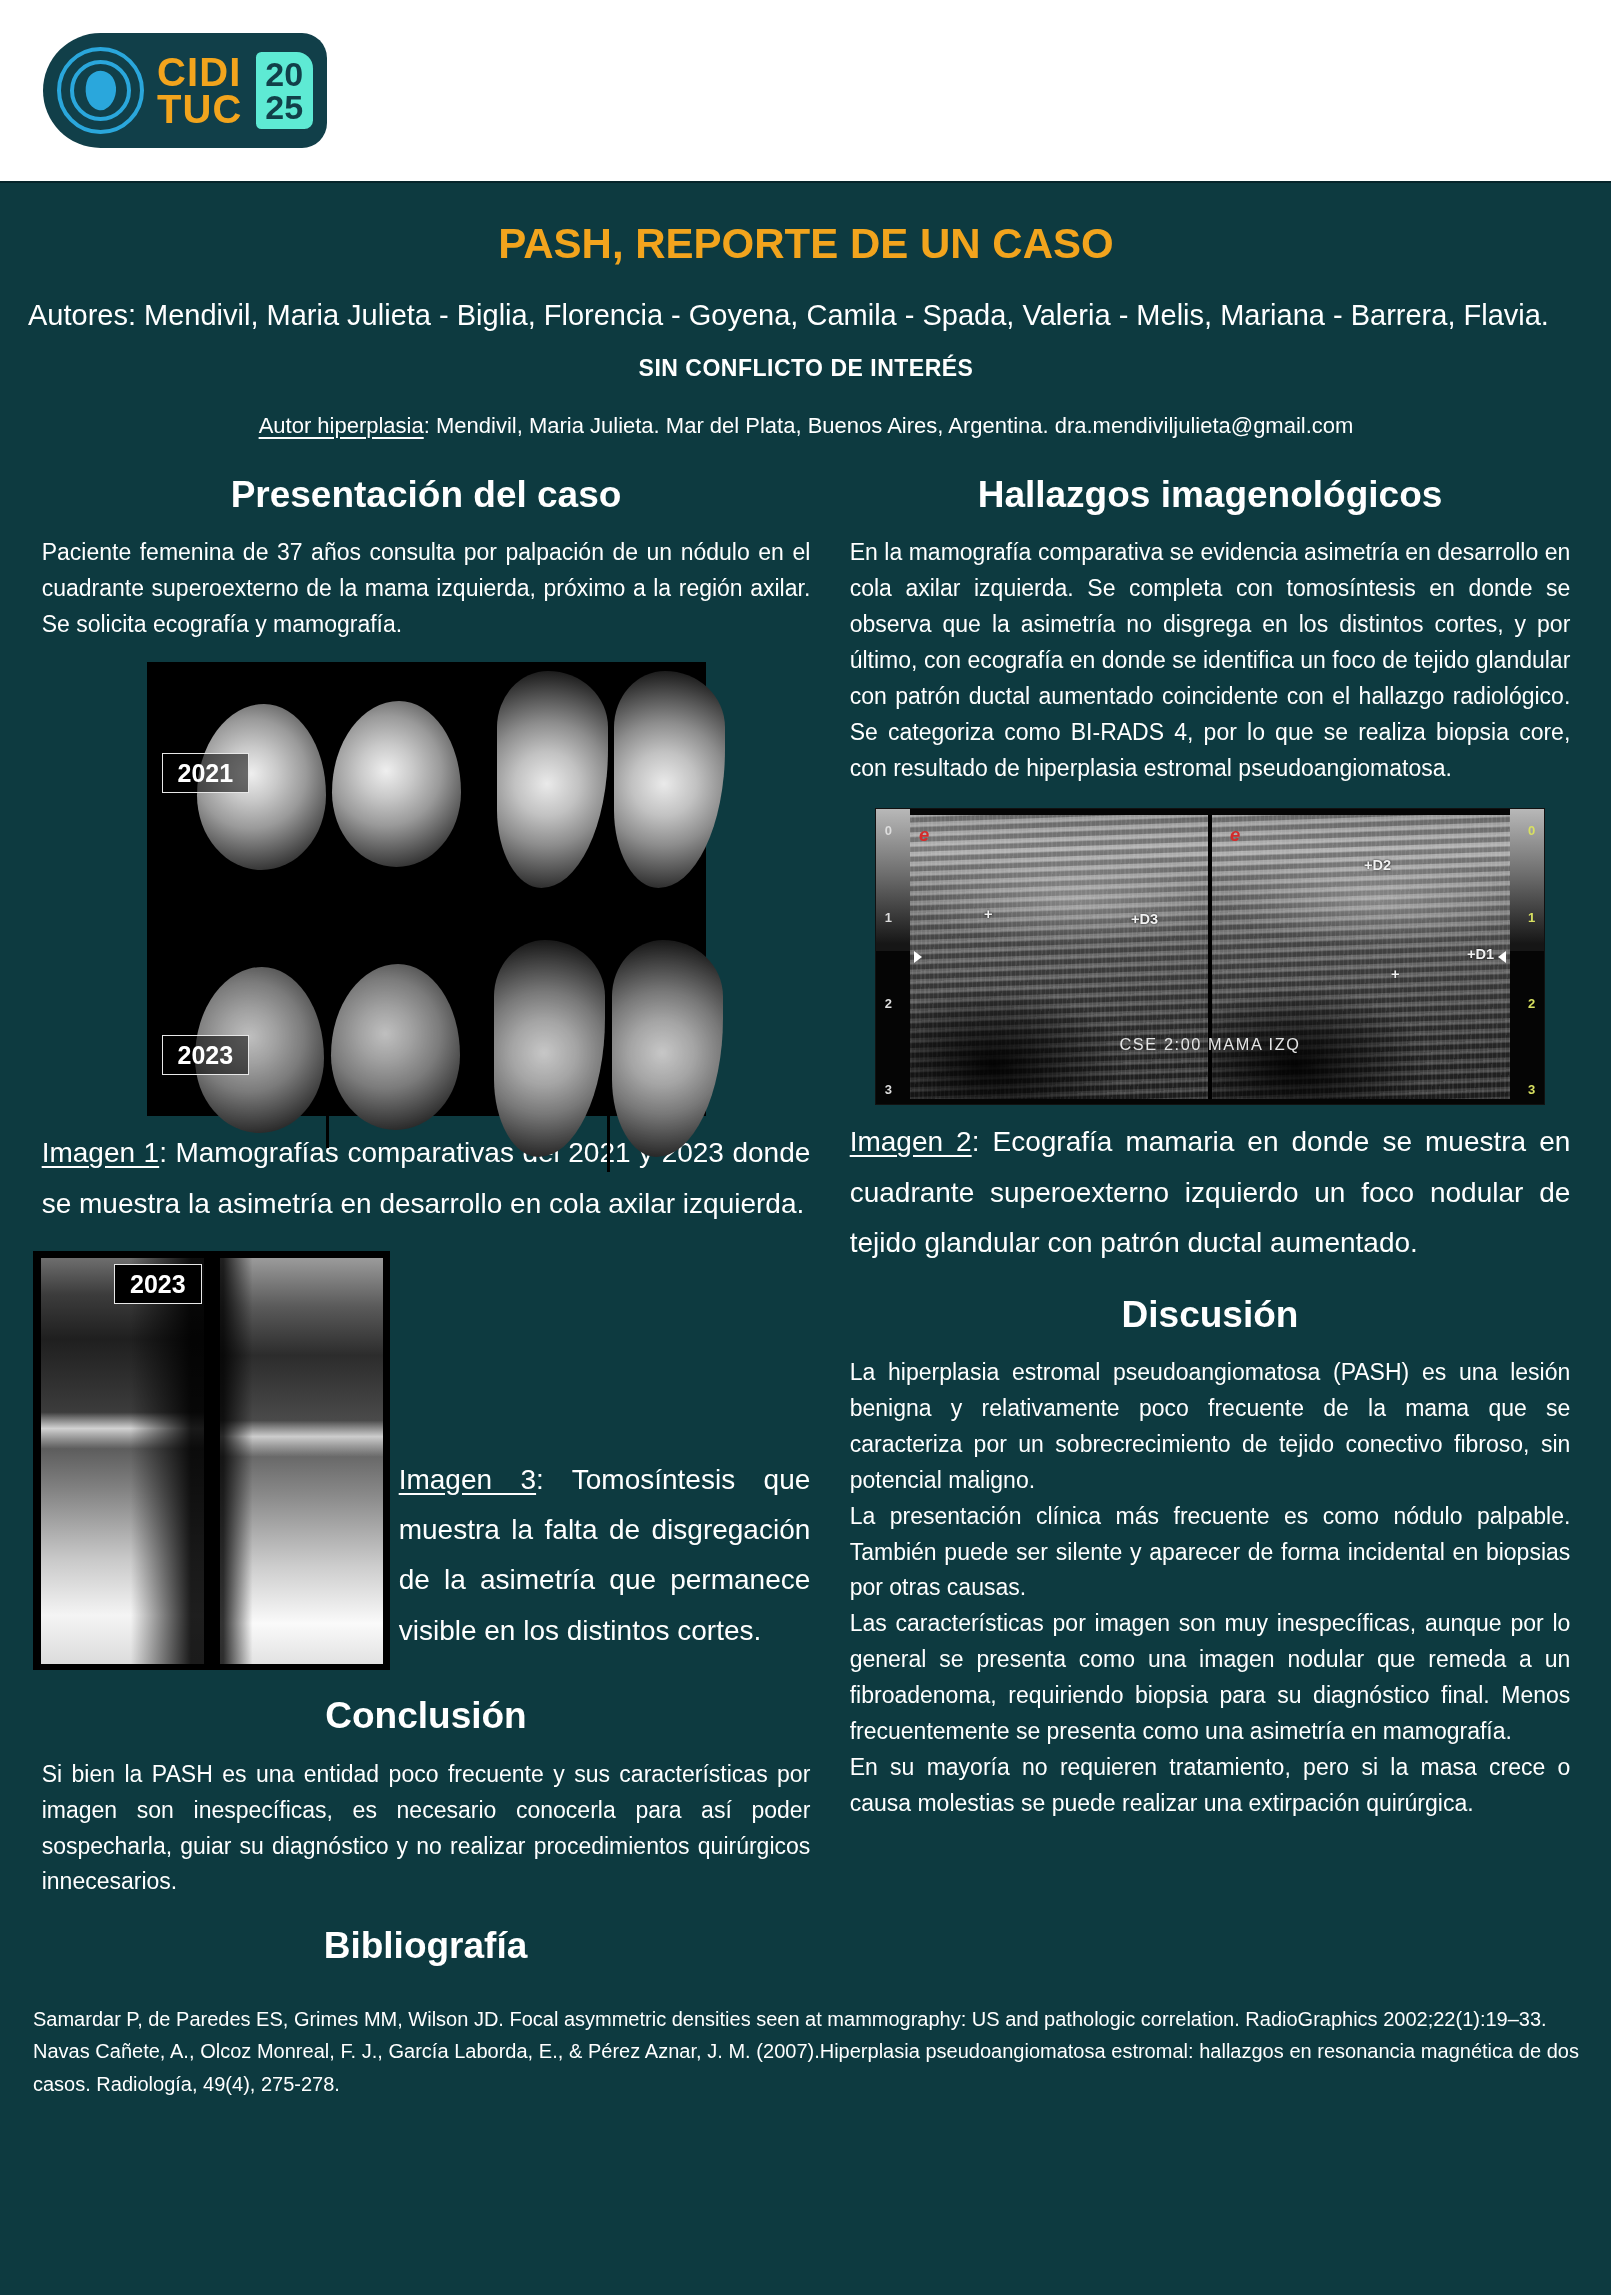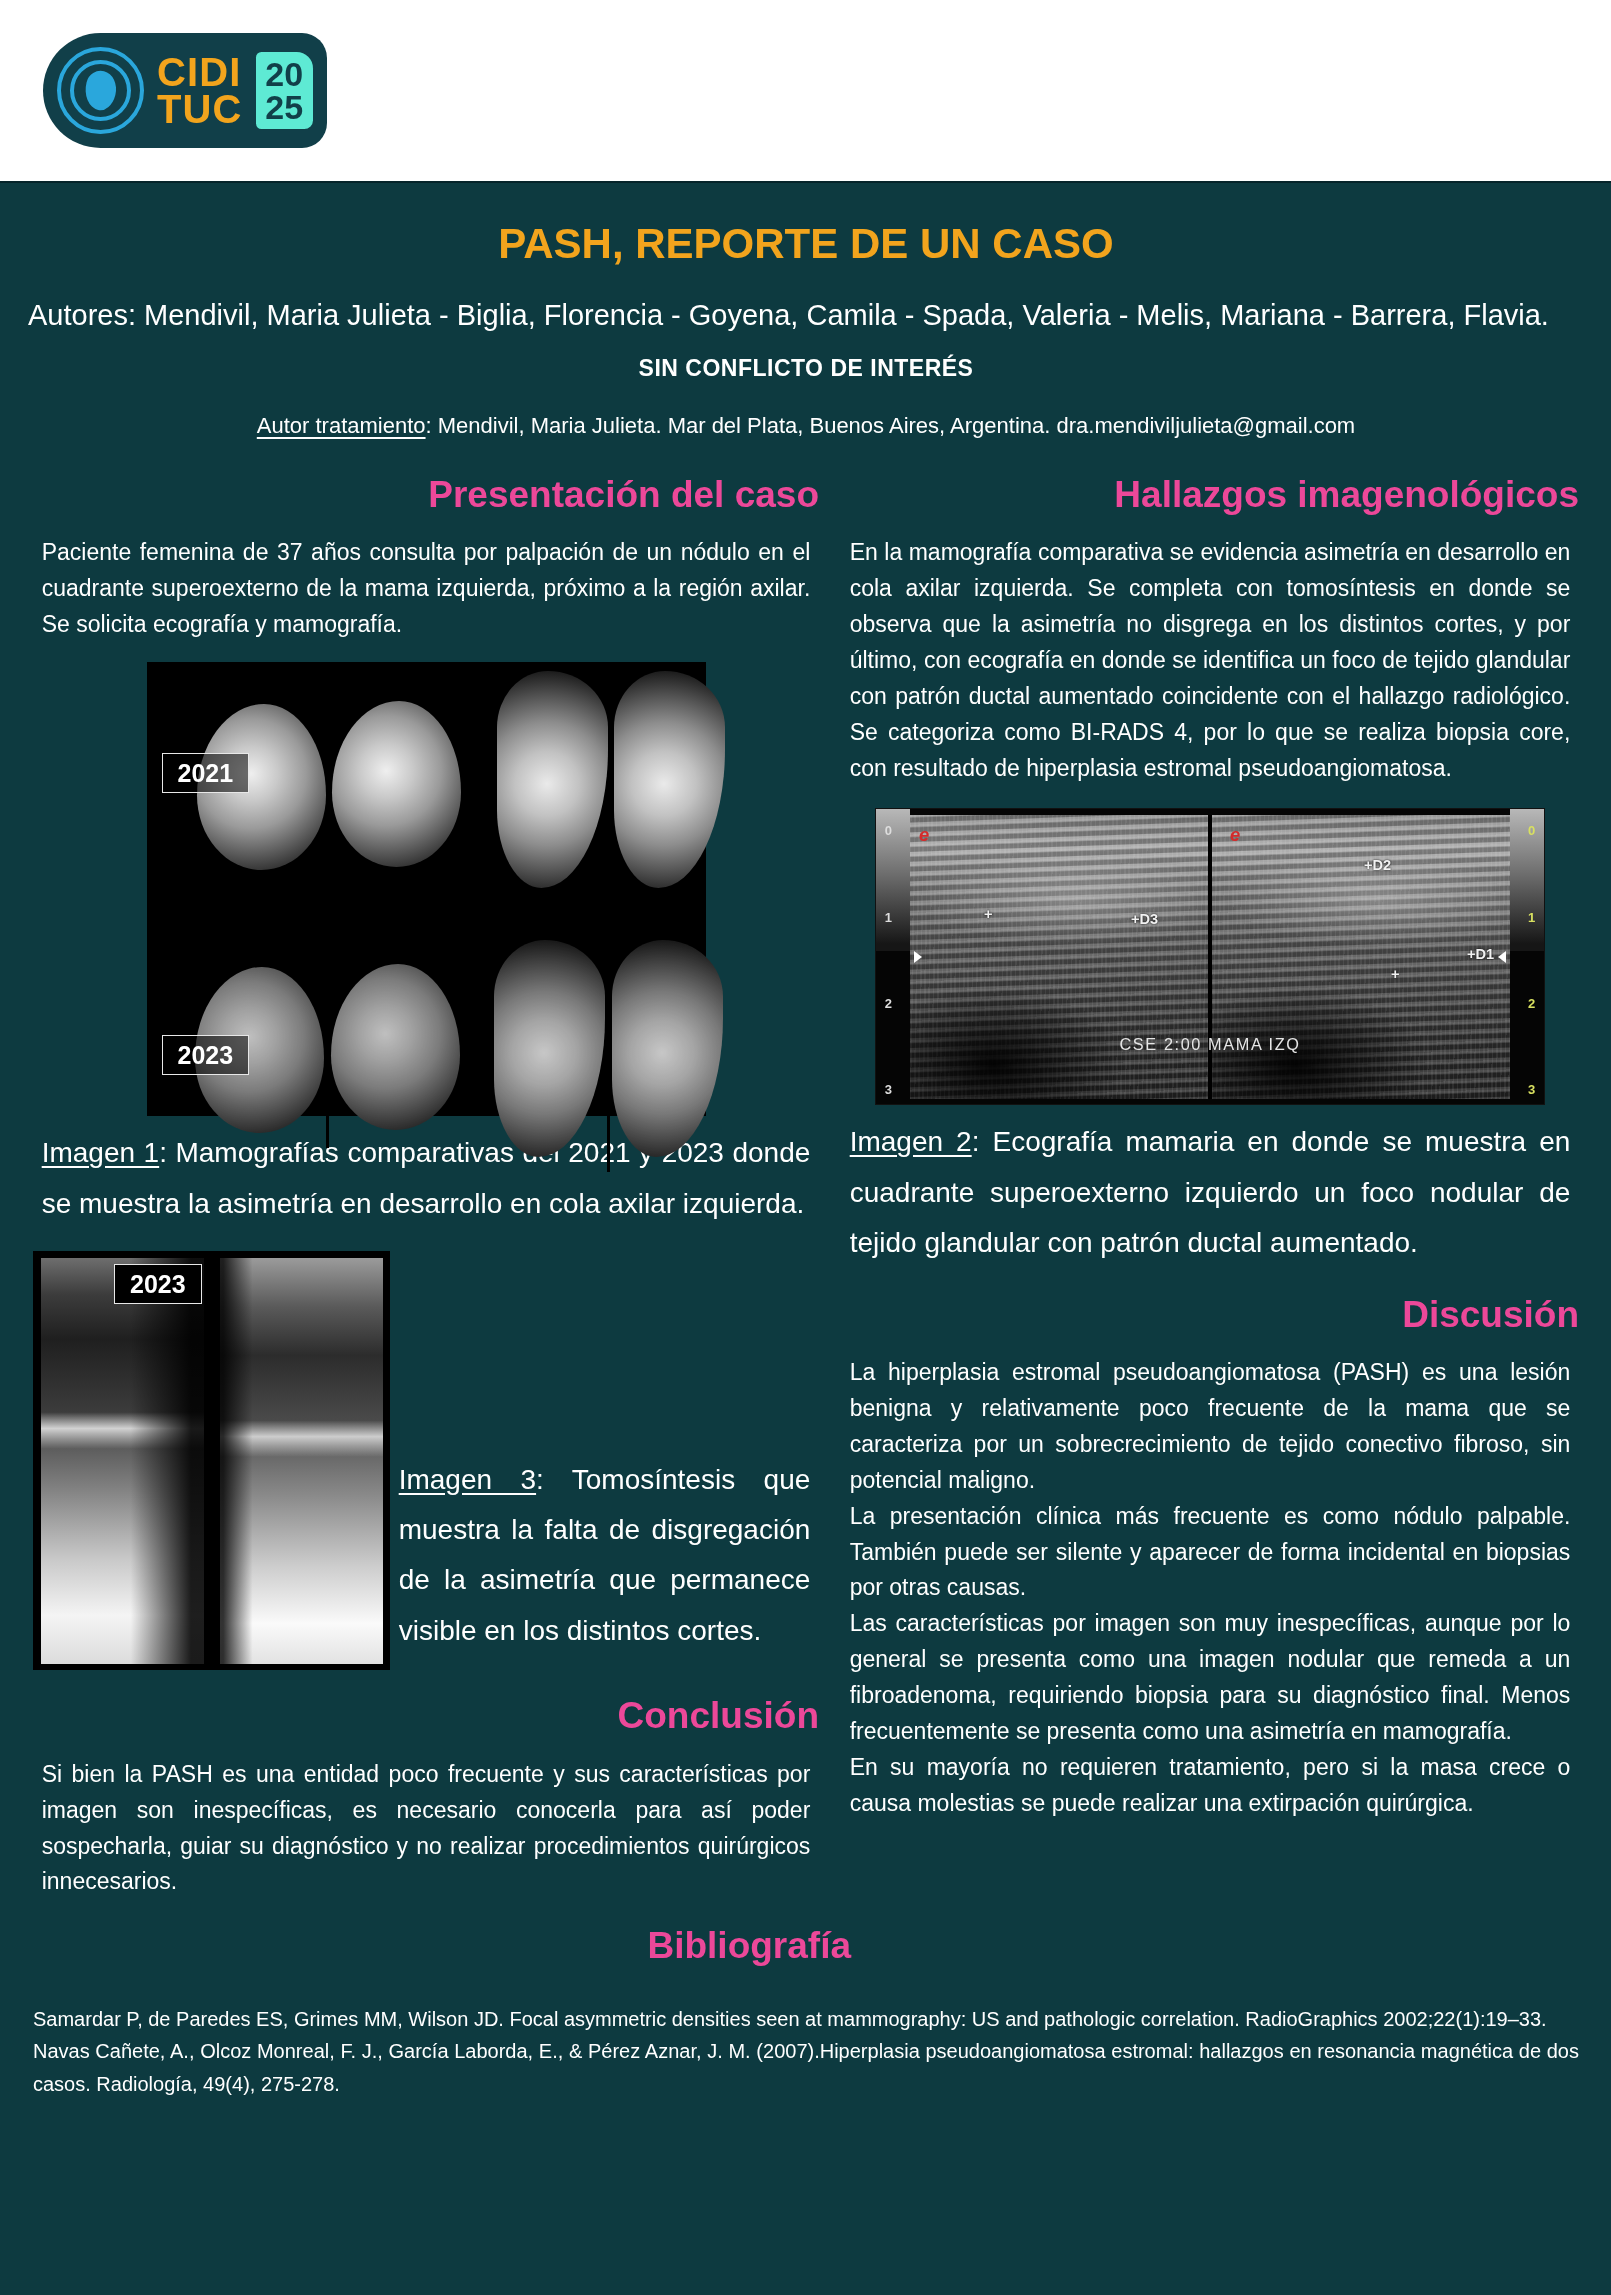--- a/index.html
+++ b/index.html
@@ -32,21 +32,21 @@
   .title { margin-top:28px; text-align:center; color:#f2a41d; font-weight:bold; font-size:42px; line-height:1.55; }
   .authors { margin:14px auto 0; width:1556px; text-align:left; color:#ffffff; font-size:29px; line-height:1.75; }
   .conflict { margin-top:14px; text-align:center; color:#ffffff; font-weight:bold; font-size:23px; letter-spacing:0.5px; }
   .responsible { margin-top:31px; text-align:center; color:#ffffff; font-size:22px; }
   .u { text-decoration:underline; text-underline-offset:4.3px; }
 
   
   .cols { display:flex; gap:22px; padding:0 33px; margin-top:35px; align-items:flex-start; }
   .col-left { width:786px; }
   .col-right { flex:1; }
-  h2.sec { text-align:right; color:#ec4899; font-weight:bold; font-size:37px; margin-bottom:19.5px; }
+  h2.sec { text-align:center; color:#ffffff; font-weight:bold; font-size:37px; margin-bottom:19.5px; }
   p.body { color:#ffffff; font-size:23px; line-height:1.56; text-align:justify; padding:0 8.7px; }
   p.caption { color:#ffffff; font-size:28px; line-height:1.8; text-align:justify; padding:0 8.7px; margin-top:12px; }
 
   
   .fig1 { position:relative; width:559px; height:454px; background:#000; margin:19.5px auto 5.4px; }
   .mv { position:absolute; }
   .cc { width:129px; height:166px; border-radius:52% 48% 50% 50% / 55% 55% 45% 45%;
         background: radial-gradient(circle at 42% 42%, #efefef 0%, #c9c9c9 22%, #9a9a9a 45%, #5d5d5d 66%, #232323 86%, #000 97%); }
   .mlo { width:111px; height:217px; border-radius:46% 54% 60% 40% / 26% 26% 64% 36%;
         background: radial-gradient(circle at 45% 52%, #eaeaea 0%, #c2c2c2 25%, #8d8d8d 48%, #4f4f4f 70%, #101010 92%); }
@@ -143,21 +143,21 @@
         <div>25</div>
       </div>
     </div>
   </div>
 
   <div class="title">
     <div>PASH, REPORTE DE UN CASO</div>
   </div>
   <p class="authors">Autores: Mendivil, Maria Julieta - Biglia, Florencia - Goyena, Camila - Spada, Valeria - Melis, Mariana - Barrera, Flavia.</p>
   <p class="conflict">SIN CONFLICTO DE INTERÉS</p>
-  <p class="responsible"><span class="u">Autor tratamiento</span><span>: Mendivil, Maria Julieta. Mar del Plata, Buenos Aires, Argentina.  dra.mendiviljulieta@gmail.com</span></p>
+  <p class="responsible"><span class="u">Autor hiperplasia</span><span>: Mendivil, Maria Julieta. Mar del Plata, Buenos Aires, Argentina.  dra.mendiviljulieta@gmail.com</span></p>
 
   <div class="cols">
 
     <div class="col-left">
       <h2 class="sec">Presentación del caso</h2>
       <p class="body">Paciente femenina de 37 años consulta por palpación de un nódulo en el cuadrante superoexterno de la mama izquierda, próximo a la región axilar. Se solicita ecografía y mamografía.</p>
 
       <div class="fig1">
         <div class="mv cc mva"></div>
         <div class="mv cc mvb"></div>

